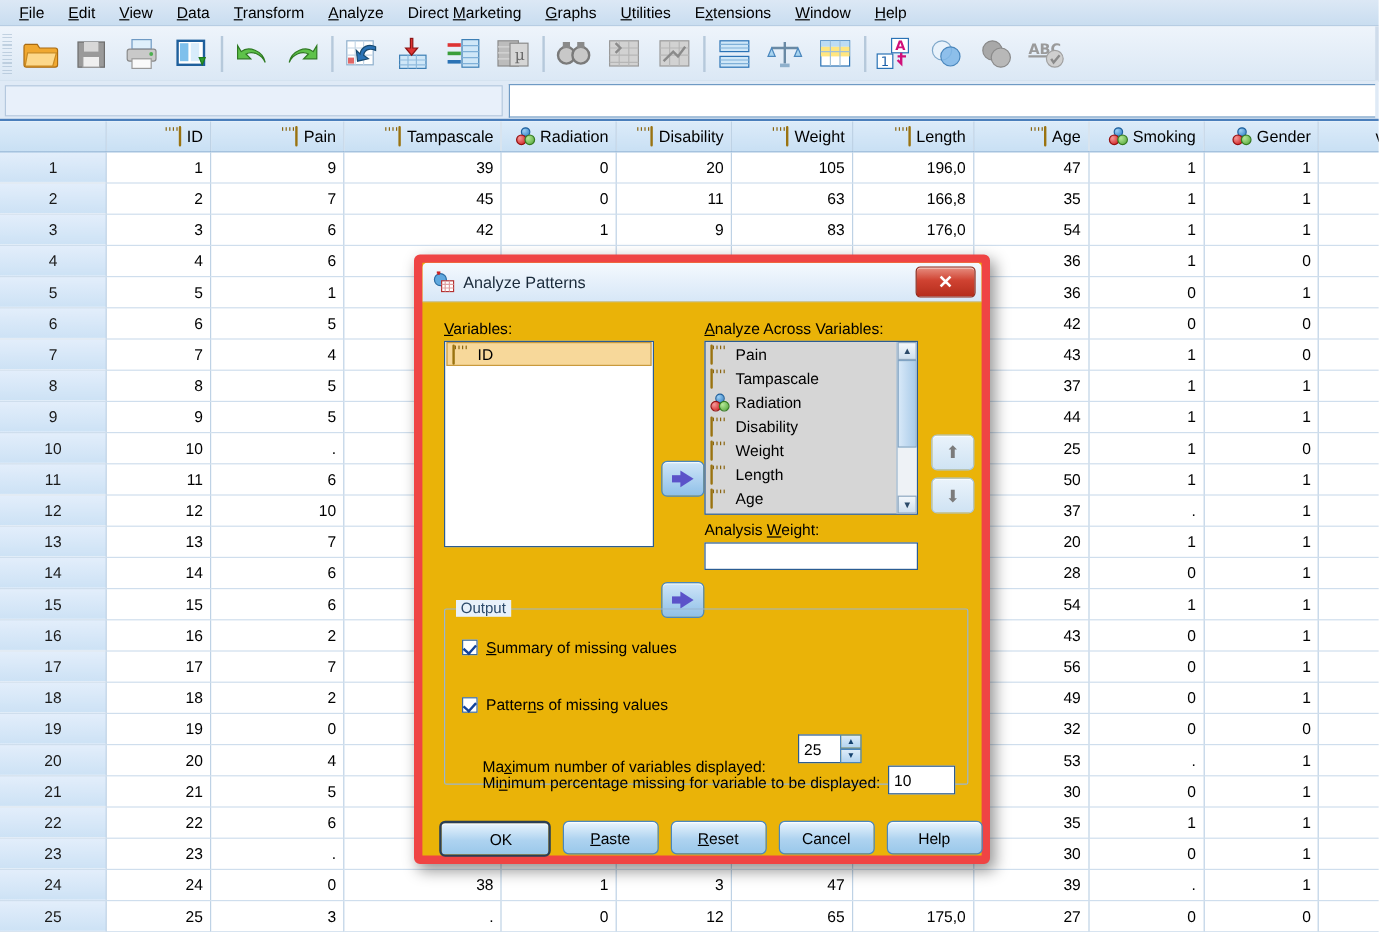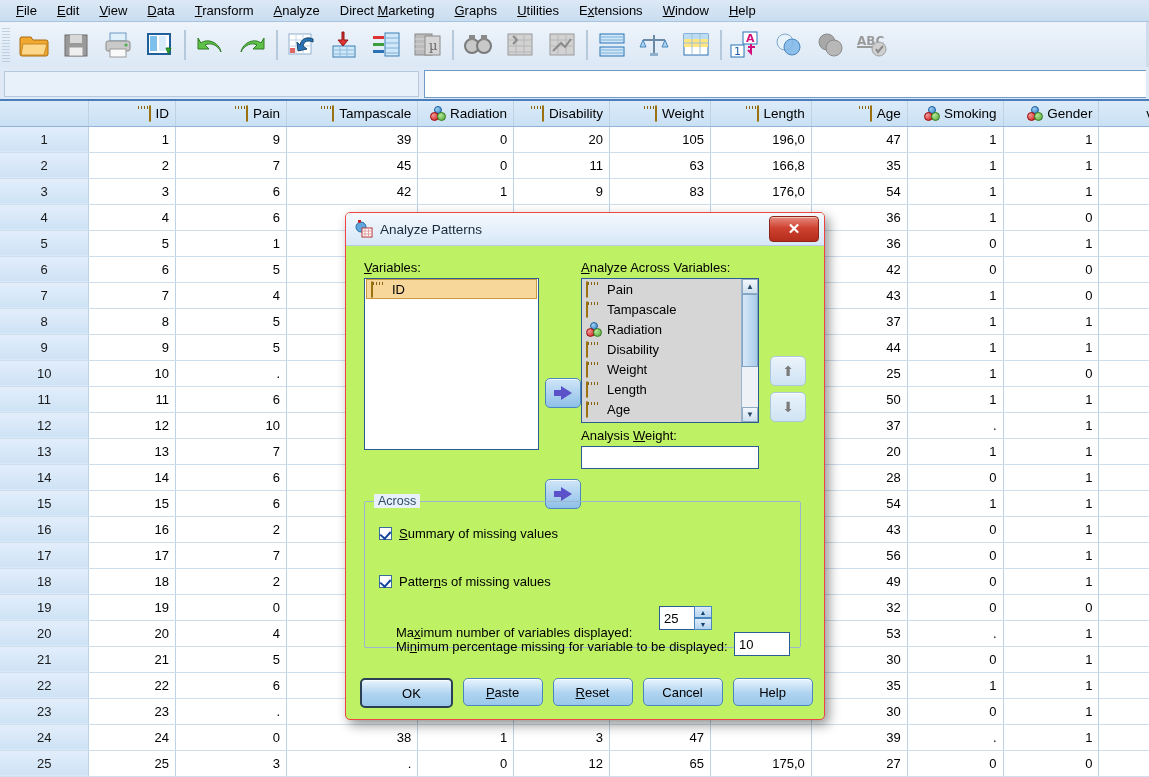--- a/index.html
+++ b/index.html
@@ -92,21 +92,21 @@
   }
   .ic-nom{width:15px;height:14px;position:relative;}
   .ic-nom i{position:absolute;border-radius:50%;display:block;}
   .ic-nom i.b{width:6px;height:6px;left:4px;top:0;background:radial-gradient(circle at 30% 30%,#9fd0f5,#2f7fc4);border:1px solid #1d5f9c;}
   .ic-nom i.r{width:7px;height:7px;left:0;top:6px;background:radial-gradient(circle at 30% 30%,#f59a9a,#cc1515);border:1px solid #951111;}
   .ic-nom i.g{width:7px;height:7px;left:7px;top:6px;background:radial-gradient(circle at 30% 30%,#b7e89a,#4fa535);border:1px solid #357a21;}
 
   
   .dlg{
     position:absolute;left:345px;top:212px;width:480px;height:508px;
-    background:#bef264;border:1px solid #ef4444;border-radius:5px;
+    background:#eab308;border:7px solid #ef4444;border-radius:5px;
     box-shadow:4px 5px 12px rgba(0,0,0,.42);
     box-sizing:border-box;
   }
   .dlg-tb{
     position:relative;height:32px;
     background:linear-gradient(#f4f9fe,#d7e7f7);
     border-bottom:1px solid #b7cde3;border-radius:4px 4px 0 0;
     display:flex;align-items:center;padding-left:9px;
   }
   .dlg-icon{width:18px;height:18px;position:relative;margin-right:7px;flex:0 0 auto;}
@@ -899,21 +899,21 @@
         <span class="updn">⬆</span>
       </div>
       <div class="arrowbtn dis" style="left:424px;top:146px;">
         <span class="updn">⬇</span>
       </div>
 
       <div class="lbl" style="left:235px;top:182px;">Analysis <u>W</u>eight:</div>
       <div class="textbox" style="left:235px;top:200px;width:178px;height:23px;"></div>
 
       <div class="group" style="left:18px;top:255px;width:437px;height:147px;">
-        <span class="group-title">Across</span>
+        <span class="group-title">Output</span>
       </div>
 
       <div class="cbrow" style="left:33px;top:280px;">
         <span class="cbox on"></span>
         <span><u>S</u>ummary of missing values</span>
       </div>
       <div class="cbrow" style="left:33px;top:308px;margin-top:20px;">
         <span class="cbox on"></span>
         <span>Patter<u>n</u>s of missing values</span>
       </div>

